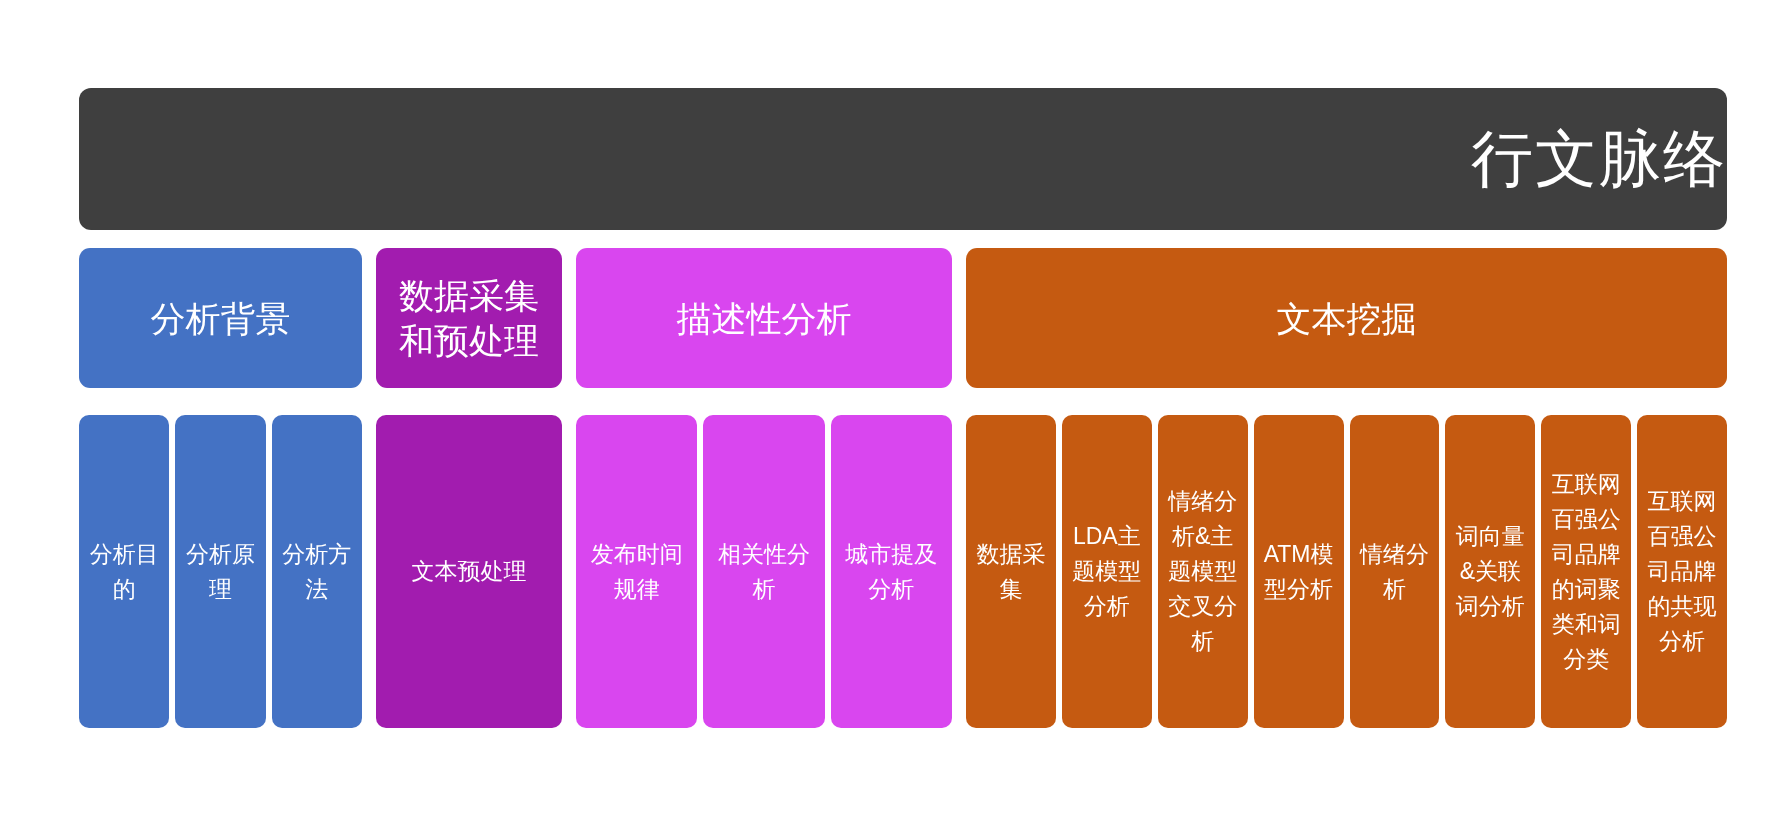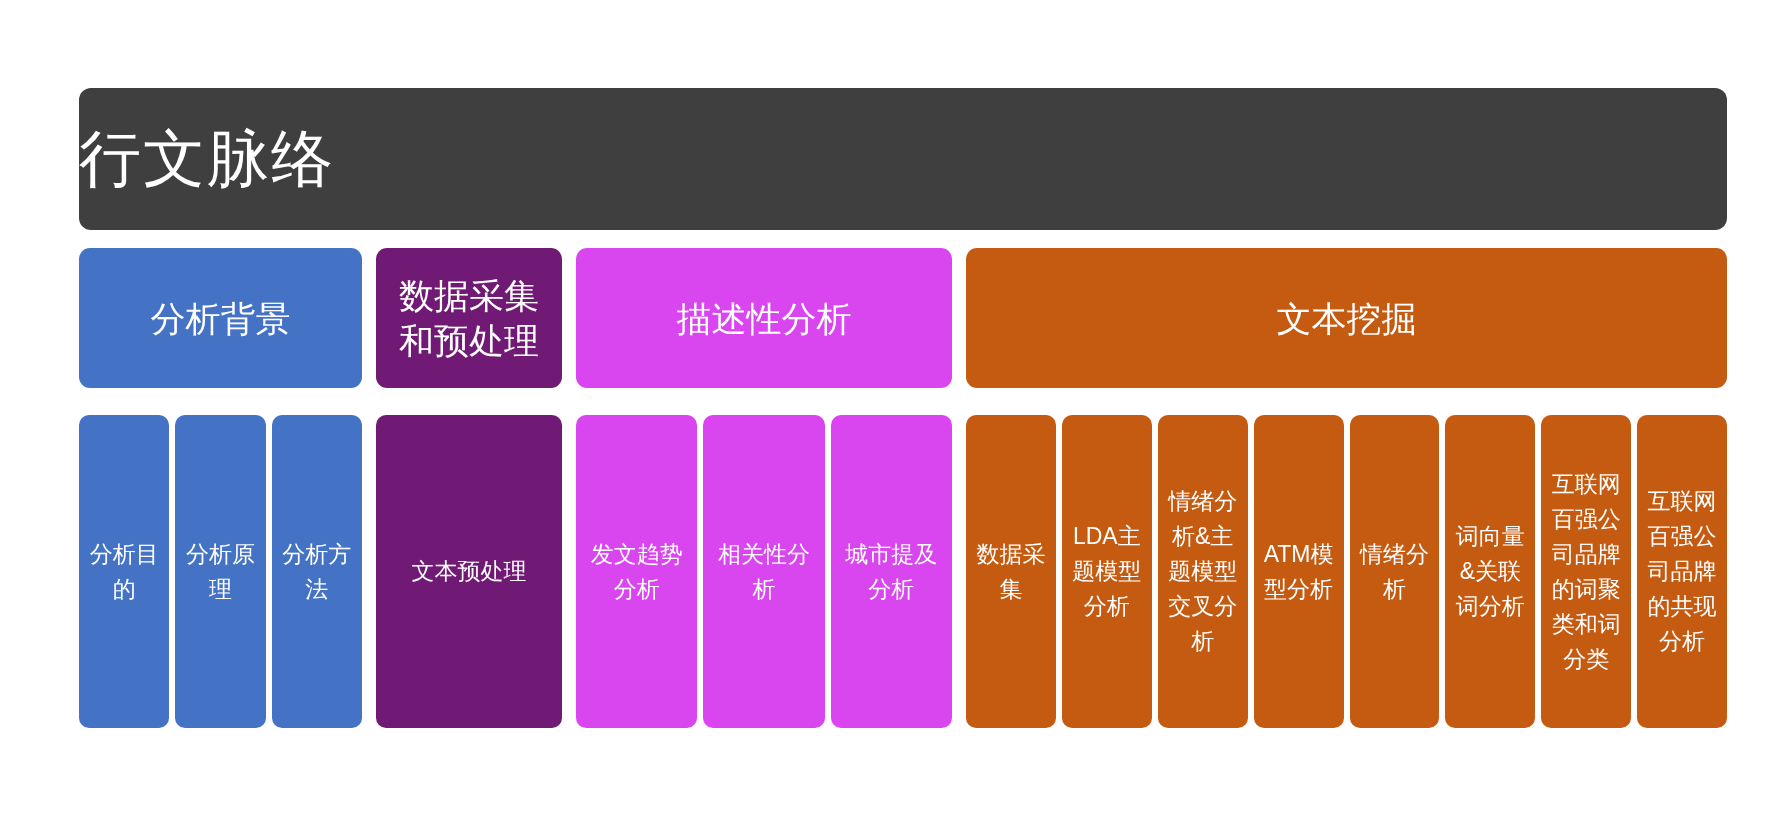--- a/index.html
+++ b/index.html
@@ -21,21 +21,21 @@
     top: 88px;
     width: 1648px;
   }
   .title-bar {
     width: 1648px;
     height: 142px;
     background: #3F3F3F;
     border-radius: 12px;
     display: flex;
     align-items: center;
-    justify-content: flex-start;
+    justify-content: flex-end;
     color: #FFFFFF;
     font-size: 62px;
     letter-spacing: 2px;
     box-sizing: border-box;
   }
   .grid {
     display: flex;
     gap: 14px;
     margin-top: 18px;
     align-items: flex-start;
@@ -53,21 +53,21 @@
     justify-content: center;
     text-align: center;
     color: #FFFFFF;
     font-size: 35px;
     line-height: 45px;
     padding: 0 16px;
     box-sizing: border-box;
     word-break: break-all;
   }
   .g0 .group-header, .g0 .item { background: #4472C4; }
-  .g1 .group-header, .g1 .item { background: #701a75; }
+  .g1 .group-header, .g1 .item { background: #a21caf; }
   .g2 .group-header, .g2 .item { background: #d946ef; }
   .g3 .group-header, .g3 .item { background: #C55A11; }
   .items {
     display: flex;
     gap: 6px;
     margin-top: 27px;
     height: 313px;
   }
   .item {
     flex: 1 1 0;
@@ -123,21 +123,21 @@
             </div>
         </div>
       </section>
 
       <section class="group g2">
         <div class="group-header">
           <span>描述性分析</span>
         </div>
         <div class="items">
           <div class="item">
-              <span>发文趋势分析</span>
+              <span>发布时间规律</span>
             </div>
           <div class="item">
               <span>相关性分析</span>
             </div>
           <div class="item">
               <span>城市提及分析</span>
             </div>
         </div>
       </section>
 

